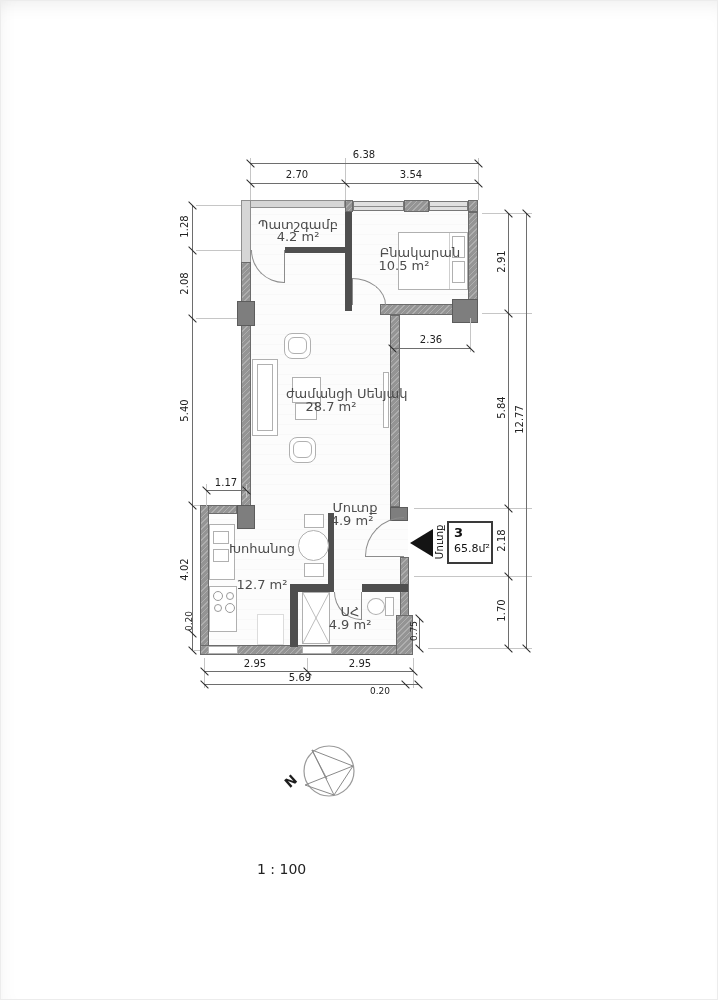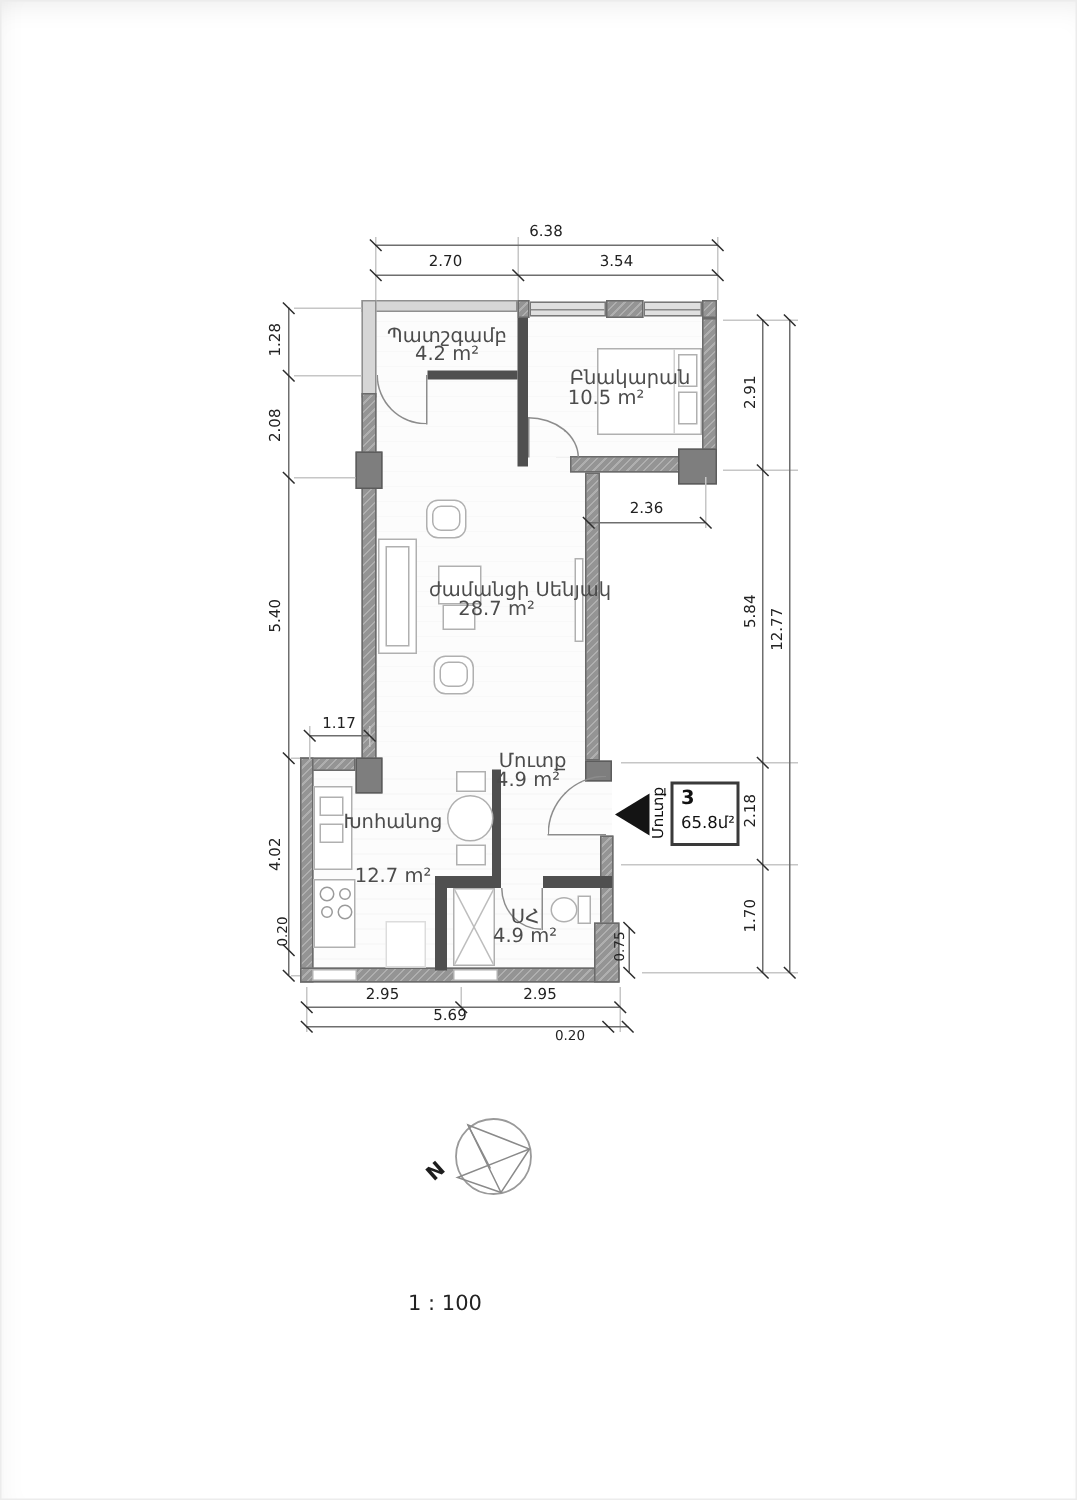--- a/index.html
+++ b/index.html
@@ -238,15 +238,15 @@
   <div class="dim sm" style="left:362px;top:686px;width:36px;">0.20</div>
 
   <svg width="72" height="72" viewBox="0 0 72 72" style="position:absolute;left:291px;top:739px;">
     <circle cx="38" cy="32" r="25" fill="none" stroke="#9a9a9a" stroke-width="1.2"></circle>
     <path d="M21 11 L62 27 L43 56 Z" fill="none" stroke="#8a8a8a" stroke-width="1"></path>
     <path d="M62 27 L14 46 L43 56" fill="none" stroke="#8a8a8a" stroke-width="1"></path>
     <path d="M21 11 L36 40" fill="none" stroke="#8a8a8a" stroke-width="1"></path>
   </svg>
   <div class="nlab" style="left:285px;top:773px;">N</div>
 
-  <div class="t2" style="left:272px;top:861px;">1 : 100</div>
+  <div class="t2" style="left:257px;top:861px;">1 : 100</div>
 
 </div>
 
 </body></html>

